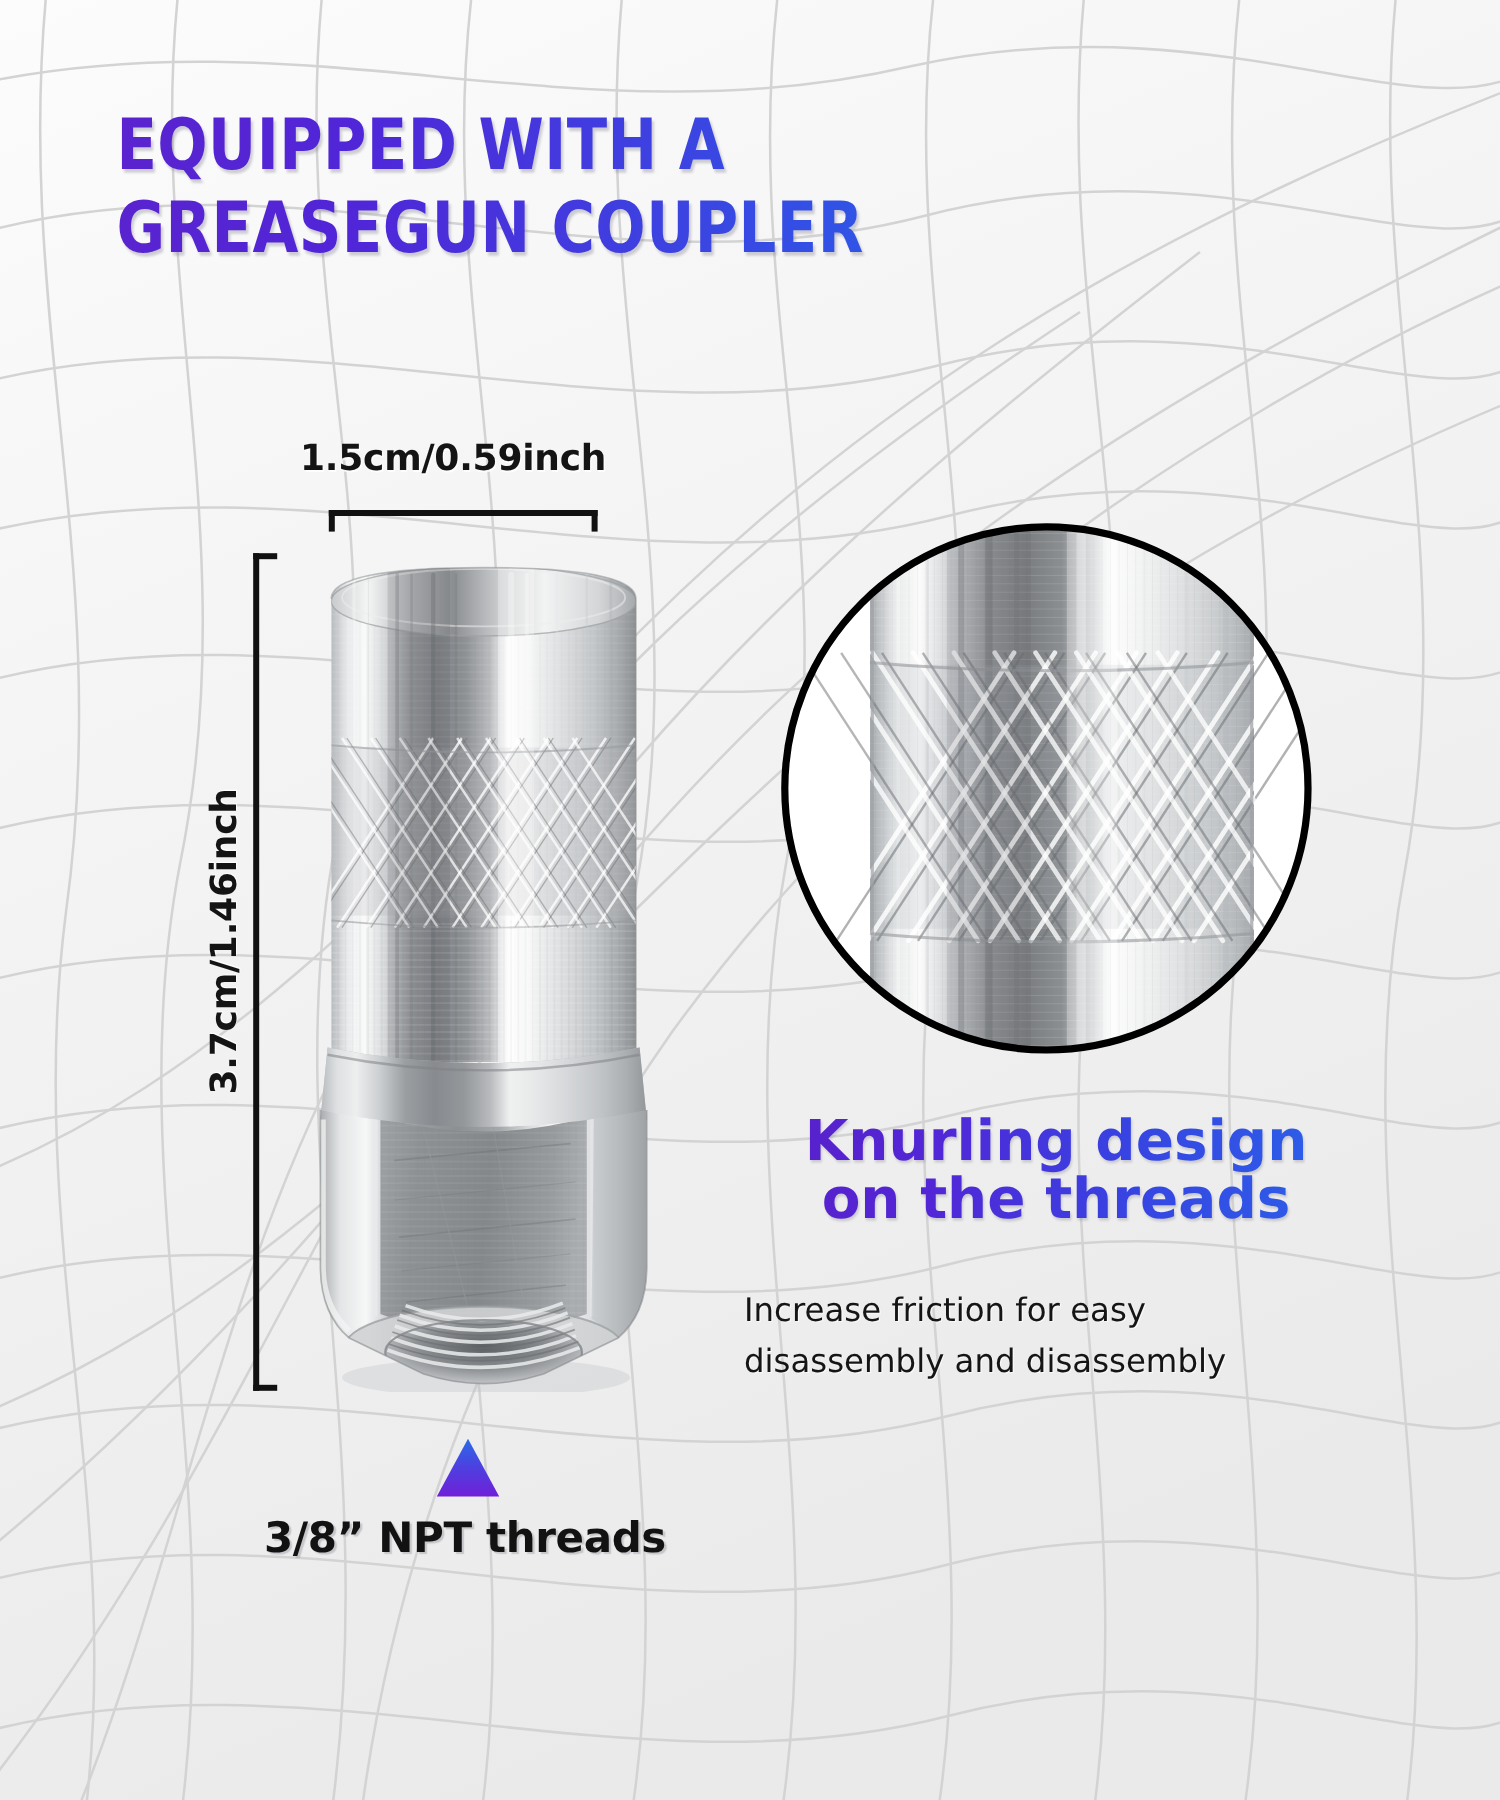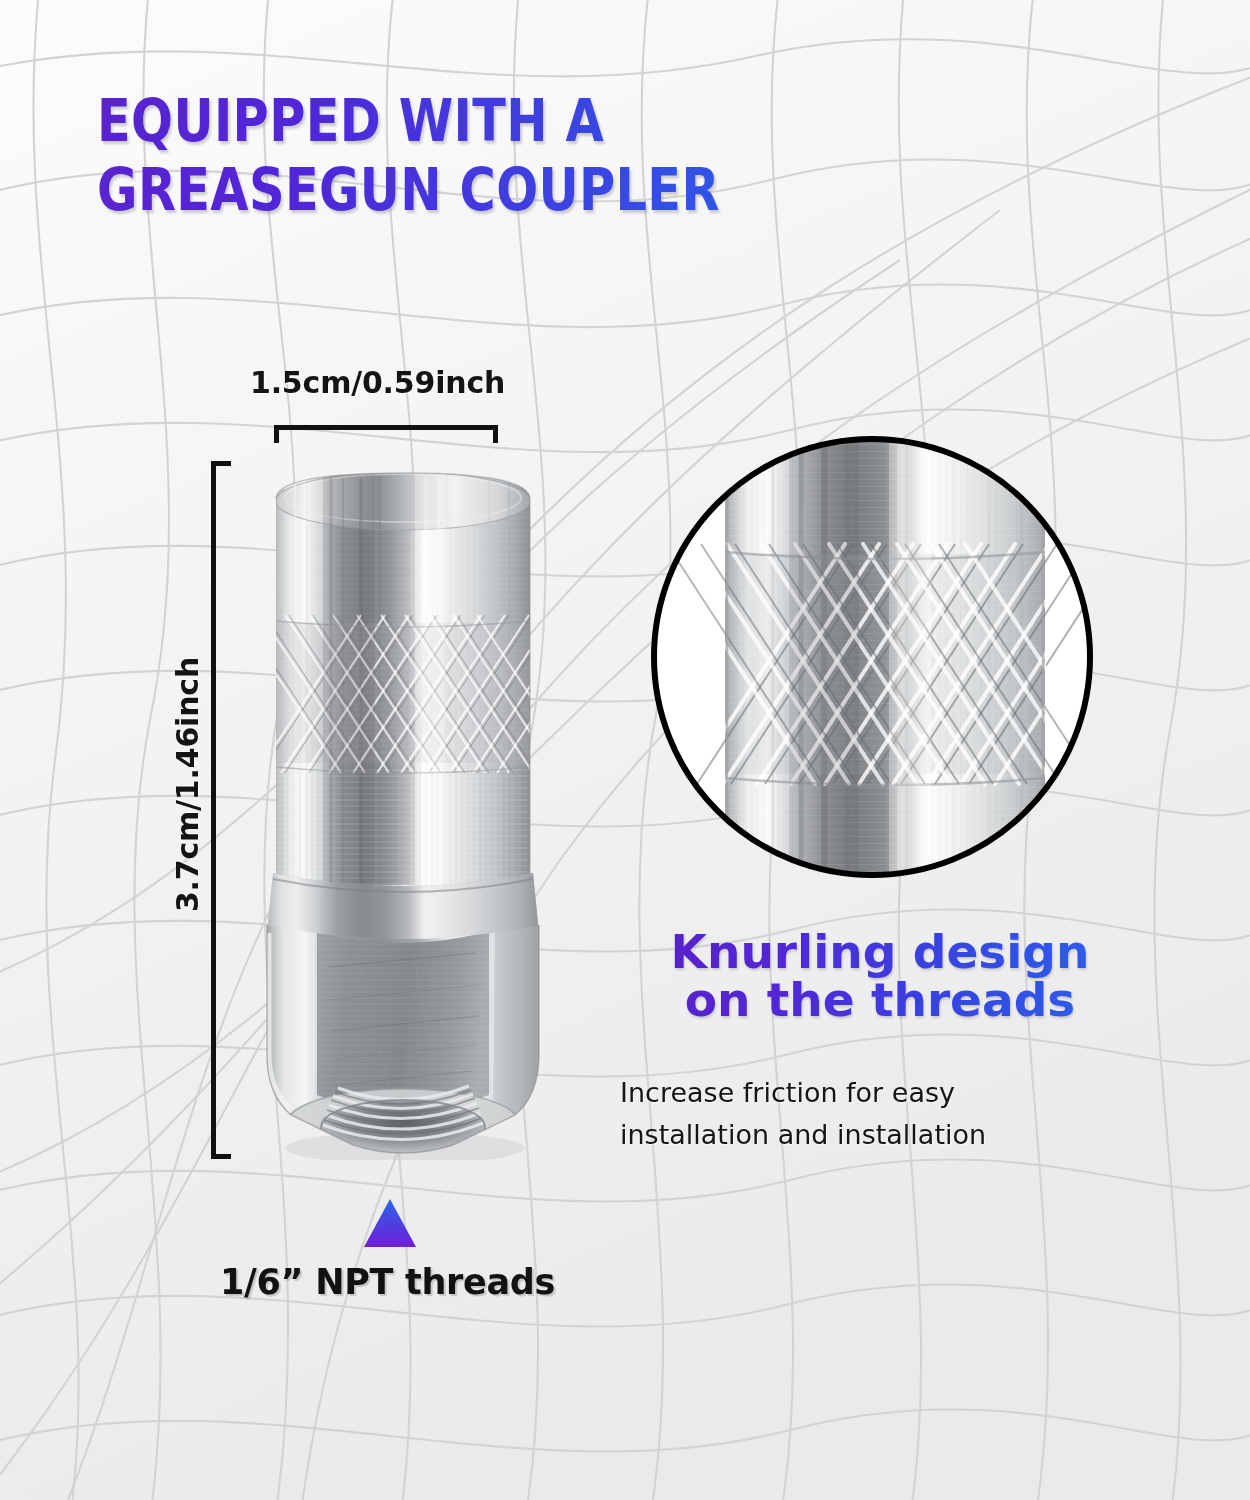--- a/index.html
+++ b/index.html
@@ -560,28 +560,28 @@
     </g>
     <circle cx="223" cy="223" r="218" fill="none" stroke="#000000" stroke-width="6"></circle>
   </svg>
 
   <div id="knurl-heading">
     <div>Knurling design</div>
     <div>on the threads</div>
   </div>
   <div id="knurl-sub">
     <div>Increase friction for easy</div>
-    <div>installation and installation</div>
+    <div>disassembly and disassembly</div>
   </div>
 
   <svg id="thread-pointer" viewBox="0 0 56 52">
     <defs>
       <linearGradient id="triGrad" x1="0" y1="0" x2="0" y2="1">
         <stop offset="0%" stop-color="#2a6ce8"></stop>
         <stop offset="45%" stop-color="#4a43e0"></stop>
         <stop offset="100%" stop-color="#7020d8"></stop>
       </linearGradient>
     </defs>
     <polygon points="28,2 54,50 2,50" fill="url(#triGrad)"></polygon>
   </svg>
-  <div id="thread-label">1/6” NPT threads</div>
+  <div id="thread-label">3/8” NPT threads</div>
 
 </div>
 
 </body></html>

